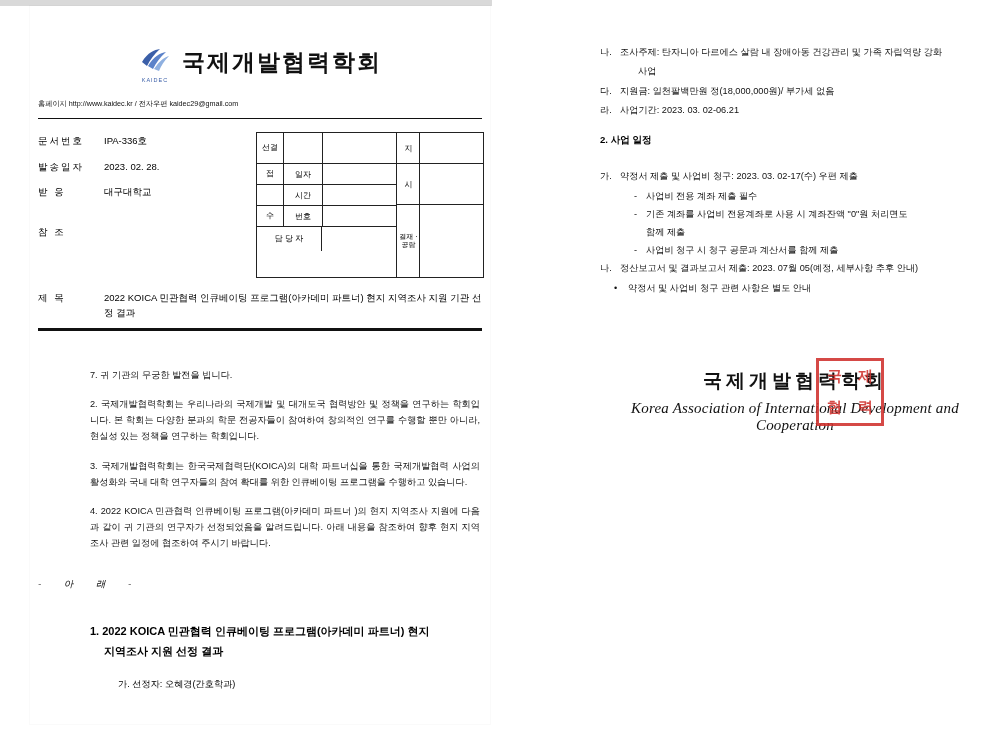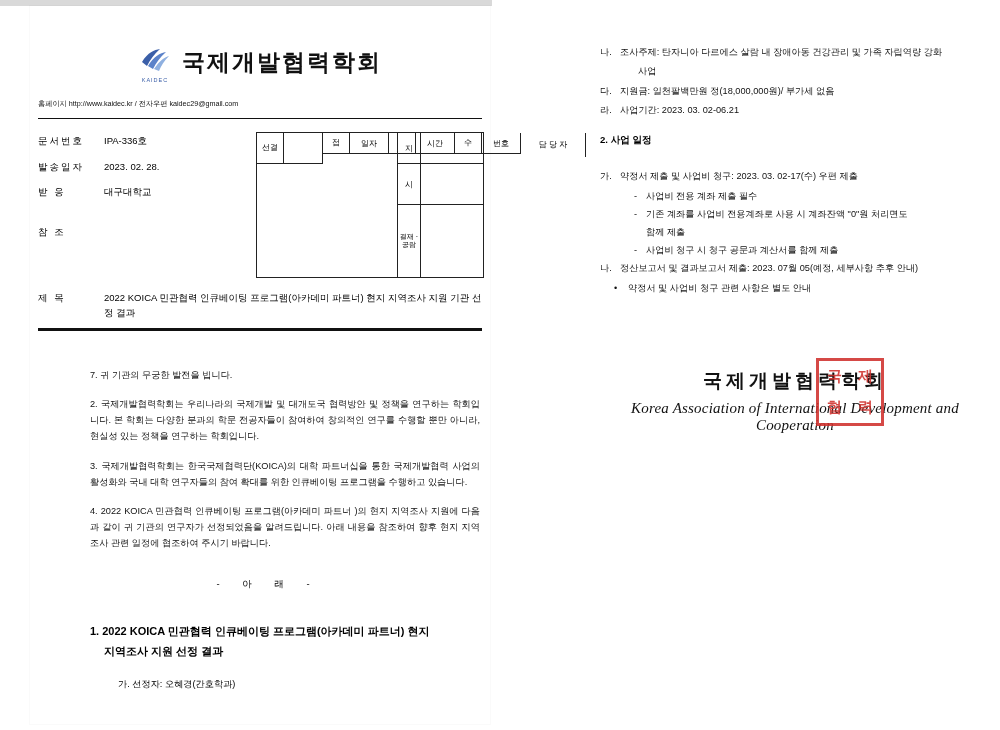--- a/index.html
+++ b/index.html
@@ -111,21 +111,21 @@
     top: 0;
     width: 226px;
     height: 144px;
     border: 1px solid #222;
     display: flex;
   }
   .bg-left {
     width: 140px;
     border-right: 1px solid #222;
     display: flex;
-    flex-direction: row;
+    flex-direction: column;
   }
   .bg-right {
     width: 86px;
     display: flex;
   }
   .bgl-row {
     display: flex;
     border-bottom: 1px solid #222;
   }
   .bgl-row:last-child { border-bottom: none; }
@@ -195,26 +195,26 @@
     font-size: 9.2px;
     line-height: 1.75;
     color: #111;
   }
   .body-p {
     margin-bottom: 13px;
     text-align: justify;
   }
   .arae {
     position: absolute;
-    left: 16px;
+    left: 8px;
     top: 572px;
     width: 444px;
-    text-align: center;
     font-size: 9.5px;
     letter-spacing: 10px;
+    font-style: italic;
   }
   .sec1 {
     position: absolute;
     left: 60px;
     top: 616px;
     width: 390px;
     font-size: 11px;
     font-weight: bold;
     line-height: 1.8;
   }

